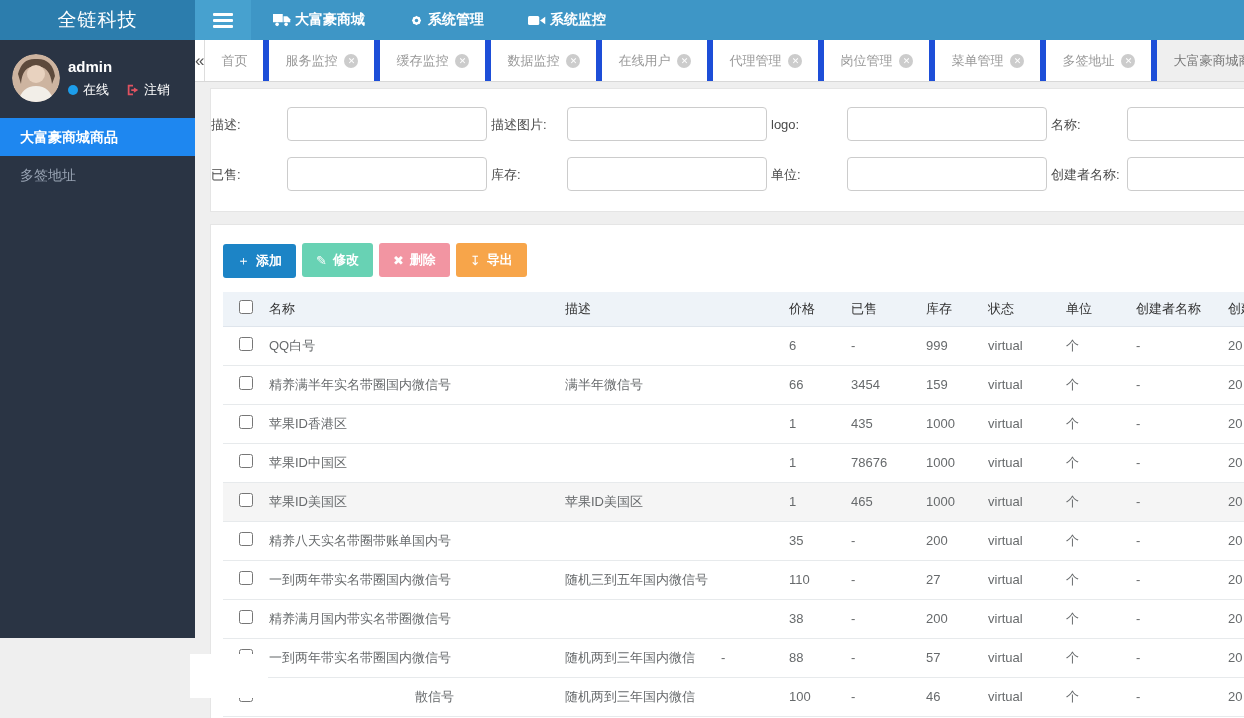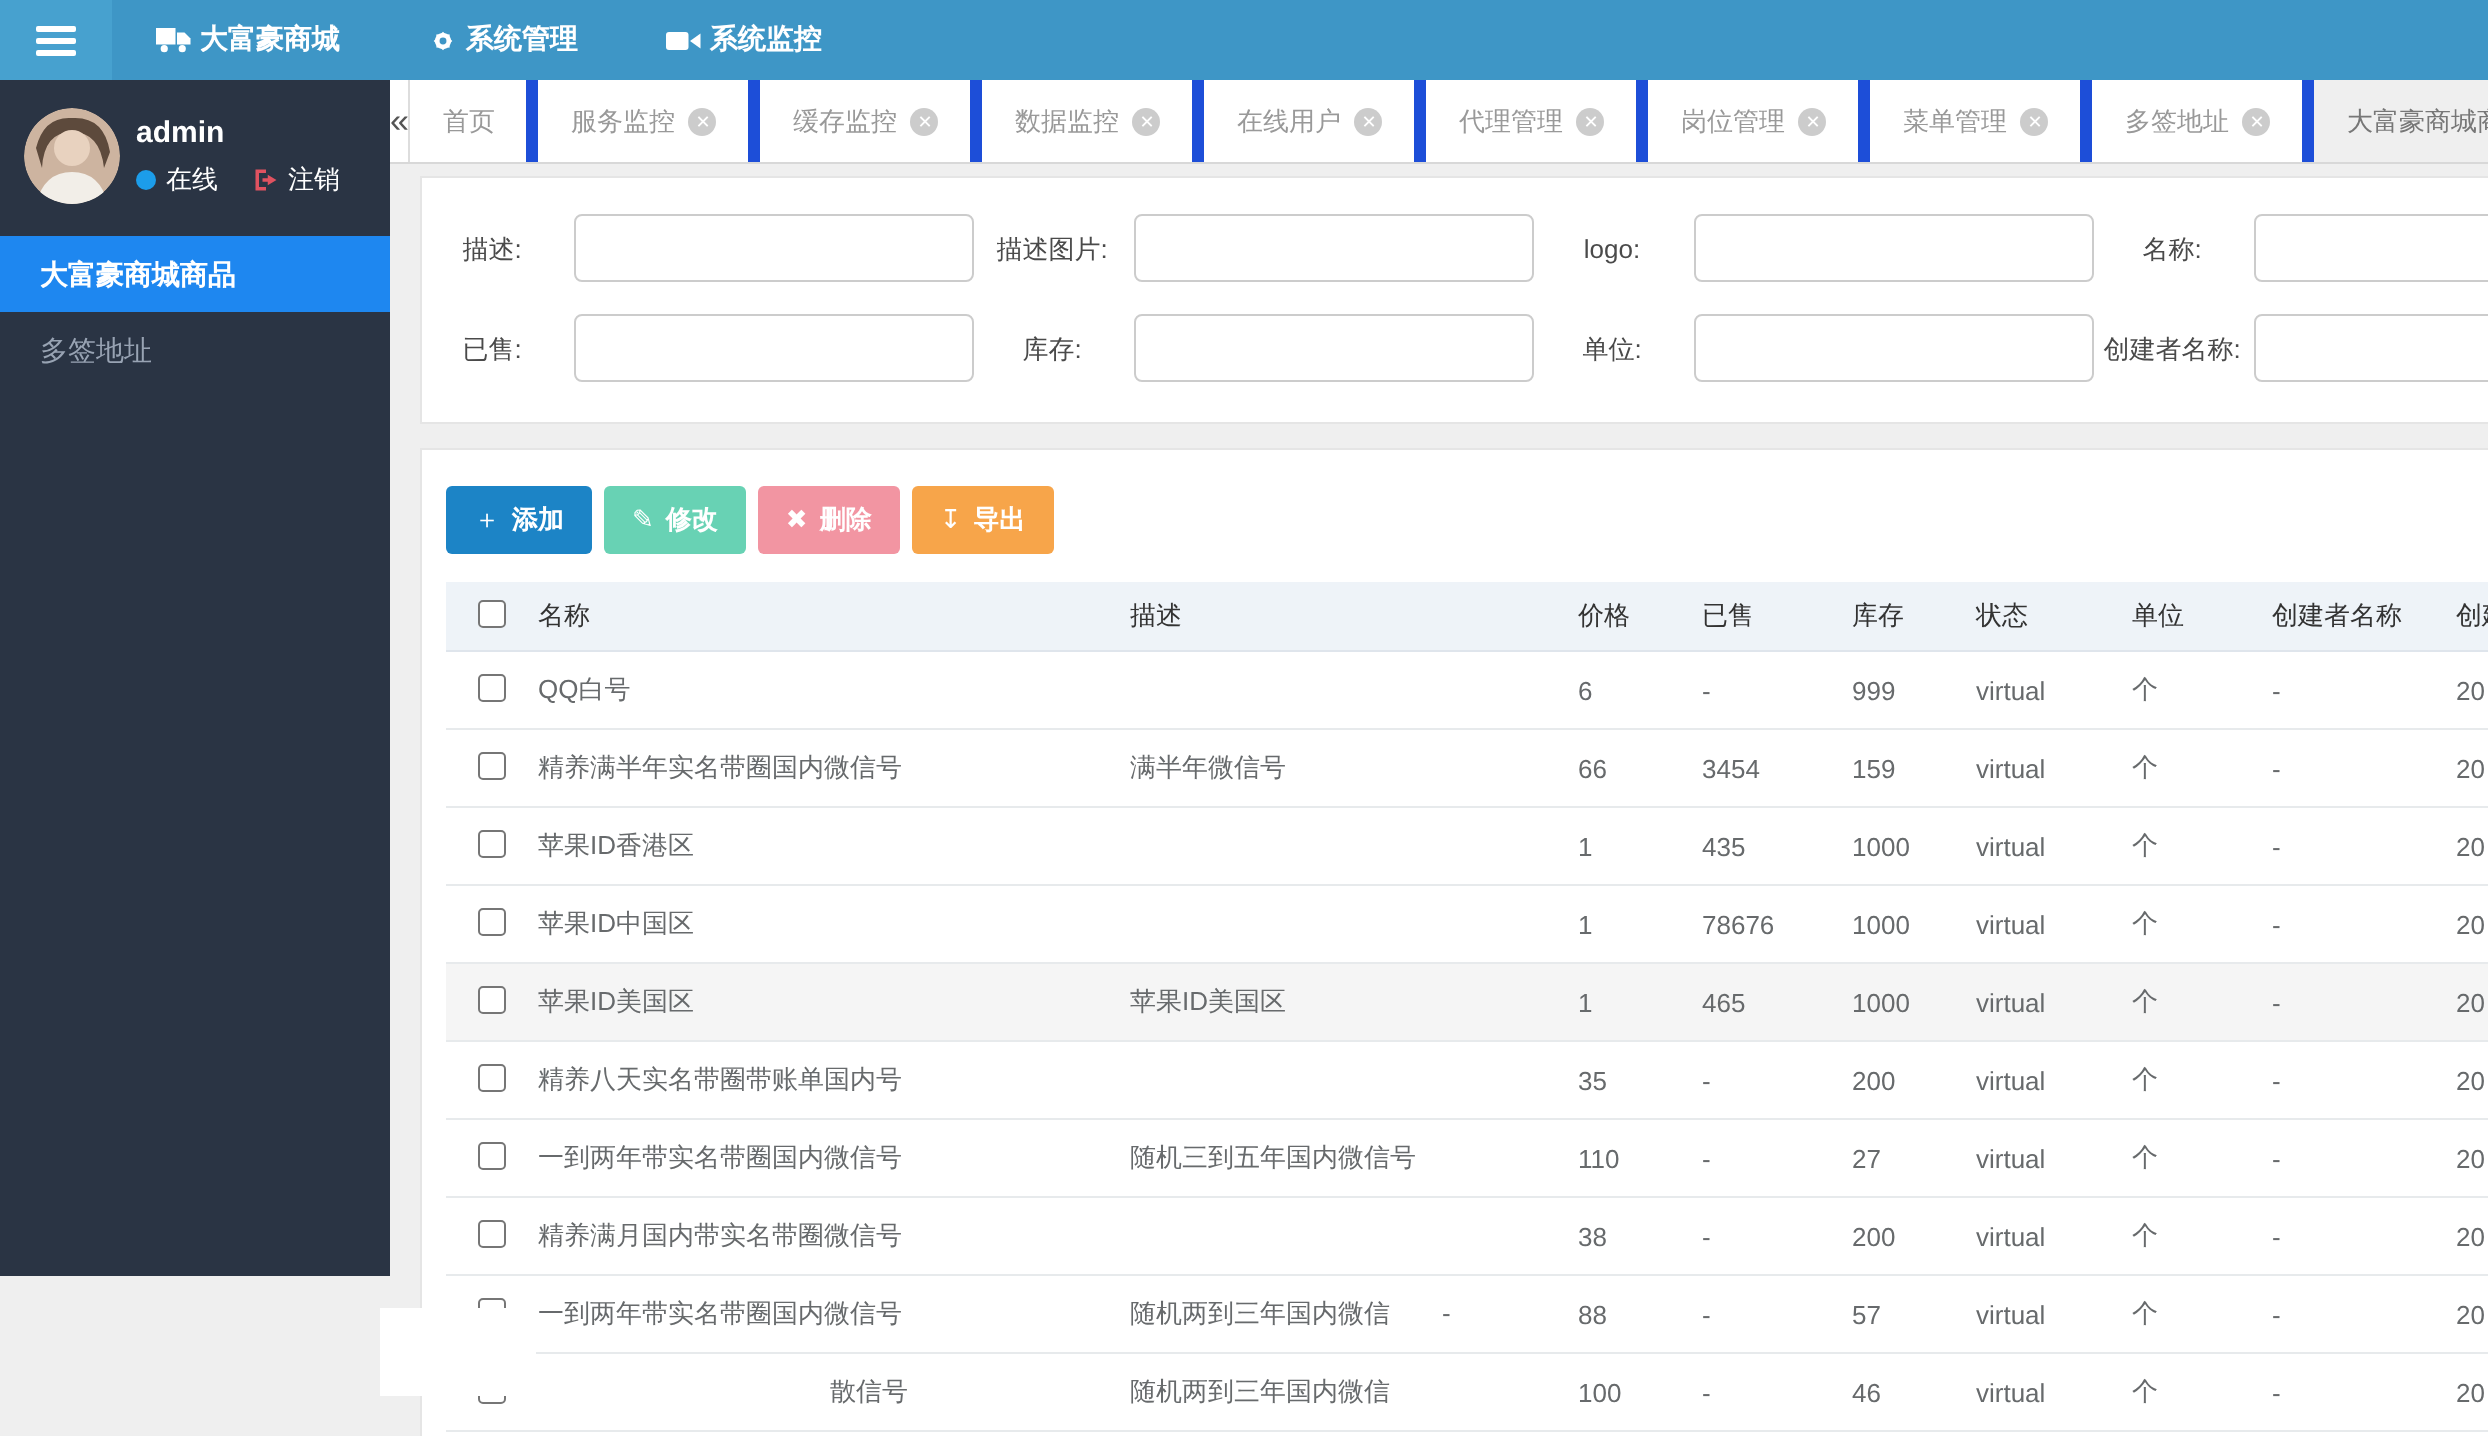--- a/index.html
+++ b/index.html
@@ -32,21 +32,21 @@
   .tabbar{height:42px;background:#fcfcfc;border-bottom:1px solid #d8d8d8;display:flex;align-items:stretch;}
   .tabnav{width:27px;display:flex;align-items:center;justify-content:center;border-right:1px solid #ddd;color:#555;font-size:17px;cursor:pointer;background:#fff;}
   .tab{display:flex;align-items:center;gap:7px;padding:0 16px;border-right:6px solid #1d4ed8;font-size:13px;color:#999;background:#fff;cursor:pointer;white-space:nowrap;}
   .tab.active{background:#efefef;color:#777;}
   .tab-close{width:14px;height:14px;border-radius:50%;background:#ccc;color:#fff;font-size:9px;line-height:14px;text-align:center;display:inline-block;}
   .content{padding:6px 0 0 15px;}
   .card{background:#fff;border:1px solid #e5e5e5;width:1163px;}
   .search-card{padding:10px 0 4px 0;margin-bottom:12px;}
   .form-row{display:flex;margin:8px 0 16px 0;}
   .field{width:280px;display:flex;align-items:center;}
-  .field label{width:76px;text-align:center;padding-right:6px;color:#4a4a4a;font-size:13px;line-height:17px;}
+  .field label{width:76px;text-align:left;padding-right:6px;color:#4a4a4a;font-size:13px;line-height:17px;}
   .field input{width:200px;height:34px;border:1px solid #ccc;border-radius:4px;padding:0 8px;font-size:13px;outline:none;}
   
   .table-card{padding:18px 12px 0 12px;border-bottom:none;}
   .btn{height:34px;padding:0 14px;border:none;border-radius:3px;color:#fff;font-size:13px;font-weight:bold;margin-right:6px;display:inline-flex;align-items:center;gap:6px;cursor:pointer;font-family:inherit;}
   .btn .bicon{font-size:13px;font-weight:normal;}
   table{width:1139px;border-collapse:collapse;margin-top:14px;table-layout:fixed;}
   th{background:#eef3f8;font-weight:normal;color:#333;text-align:left;padding:8px 6px;font-size:13px;border-bottom:1px solid #dfe5ec;white-space:nowrap;overflow:hidden;}
   td{padding:10px 6px;font-size:13px;color:#676a6c;border-bottom:1px solid #e7eaec;white-space:nowrap;overflow:hidden;}
   tr.hl td{background:#f5f5f5;}
   .cb-cell{padding-left:16px !important;}
@@ -54,20 +54,21 @@
   .name-indent{padding-left:152px !important;}
   
   .pagination{display:flex;align-items:center;gap:8px;padding:10px 0;font-size:13px;color:#676a6c;}
   .white-patch{position:absolute;left:190px;top:654px;width:78px;height:44px;background:#fff;z-index:5;}
   .icon-svg{display:block;}
 </style>
 </head>
 <body>
 
 <div class="topbar">
+  <div class="brand">全链科技</div>
   <div class="burger">
       <span></span>
       <span></span>
       <span></span>
     </div>
   <div class="topnav">
       <div class="nav-item">
         <span>
           <svg class="icon-svg" width="18" height="14" viewBox="0 0 24 18">
             <rect x="0" y="1" width="13" height="11" fill="#fff"></rect>

